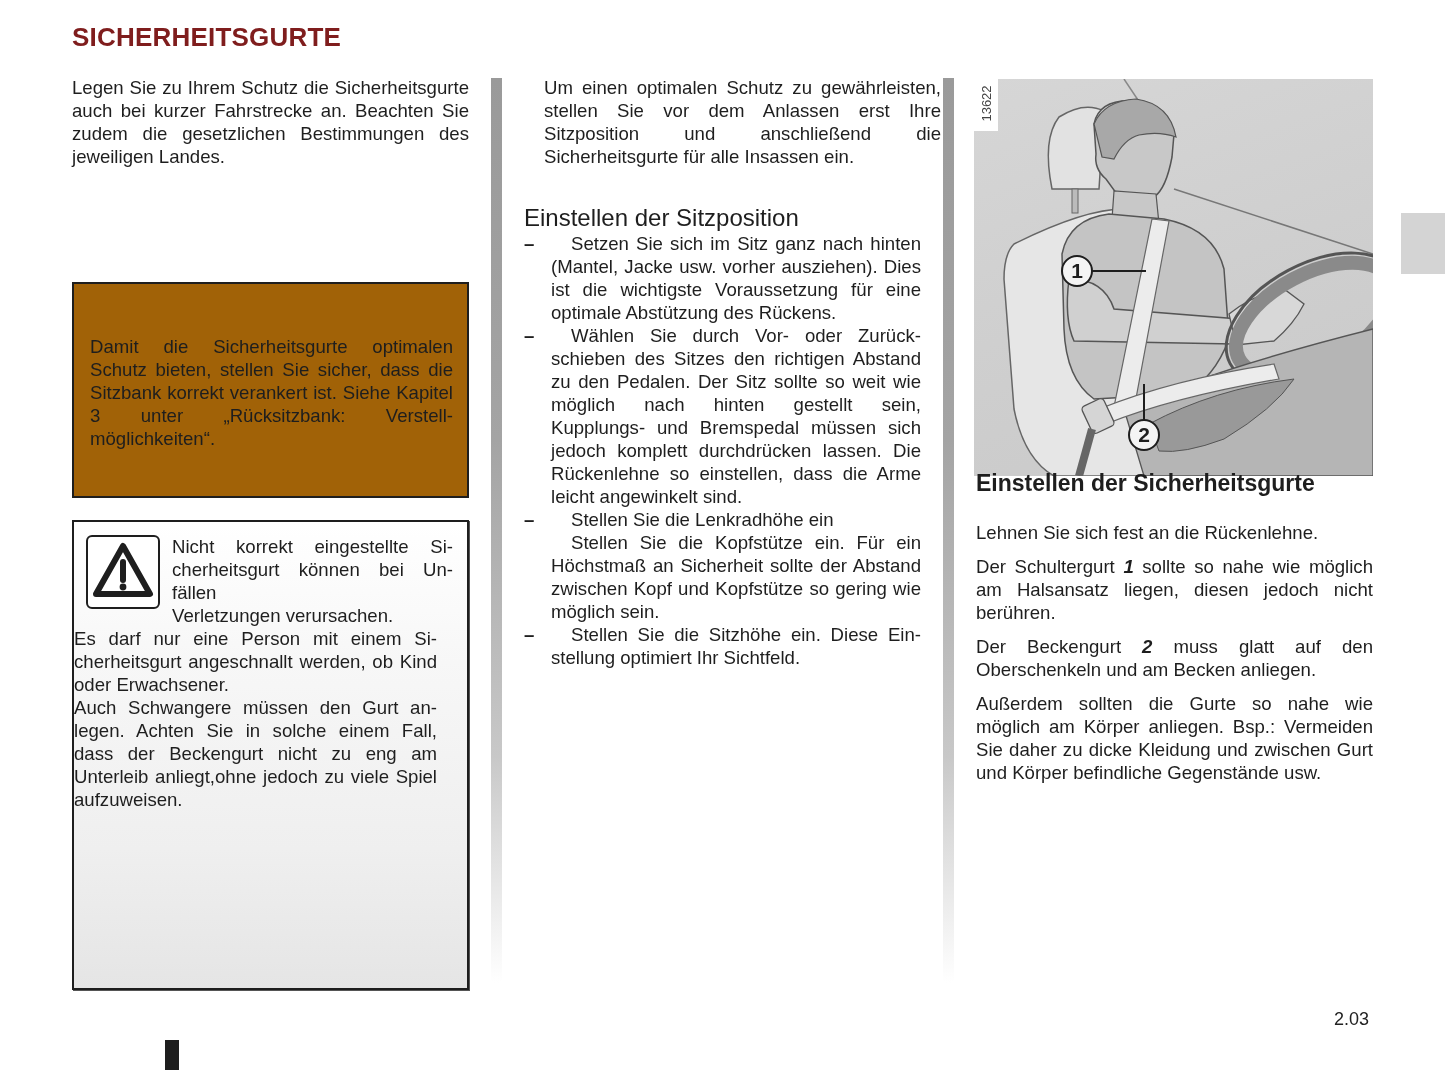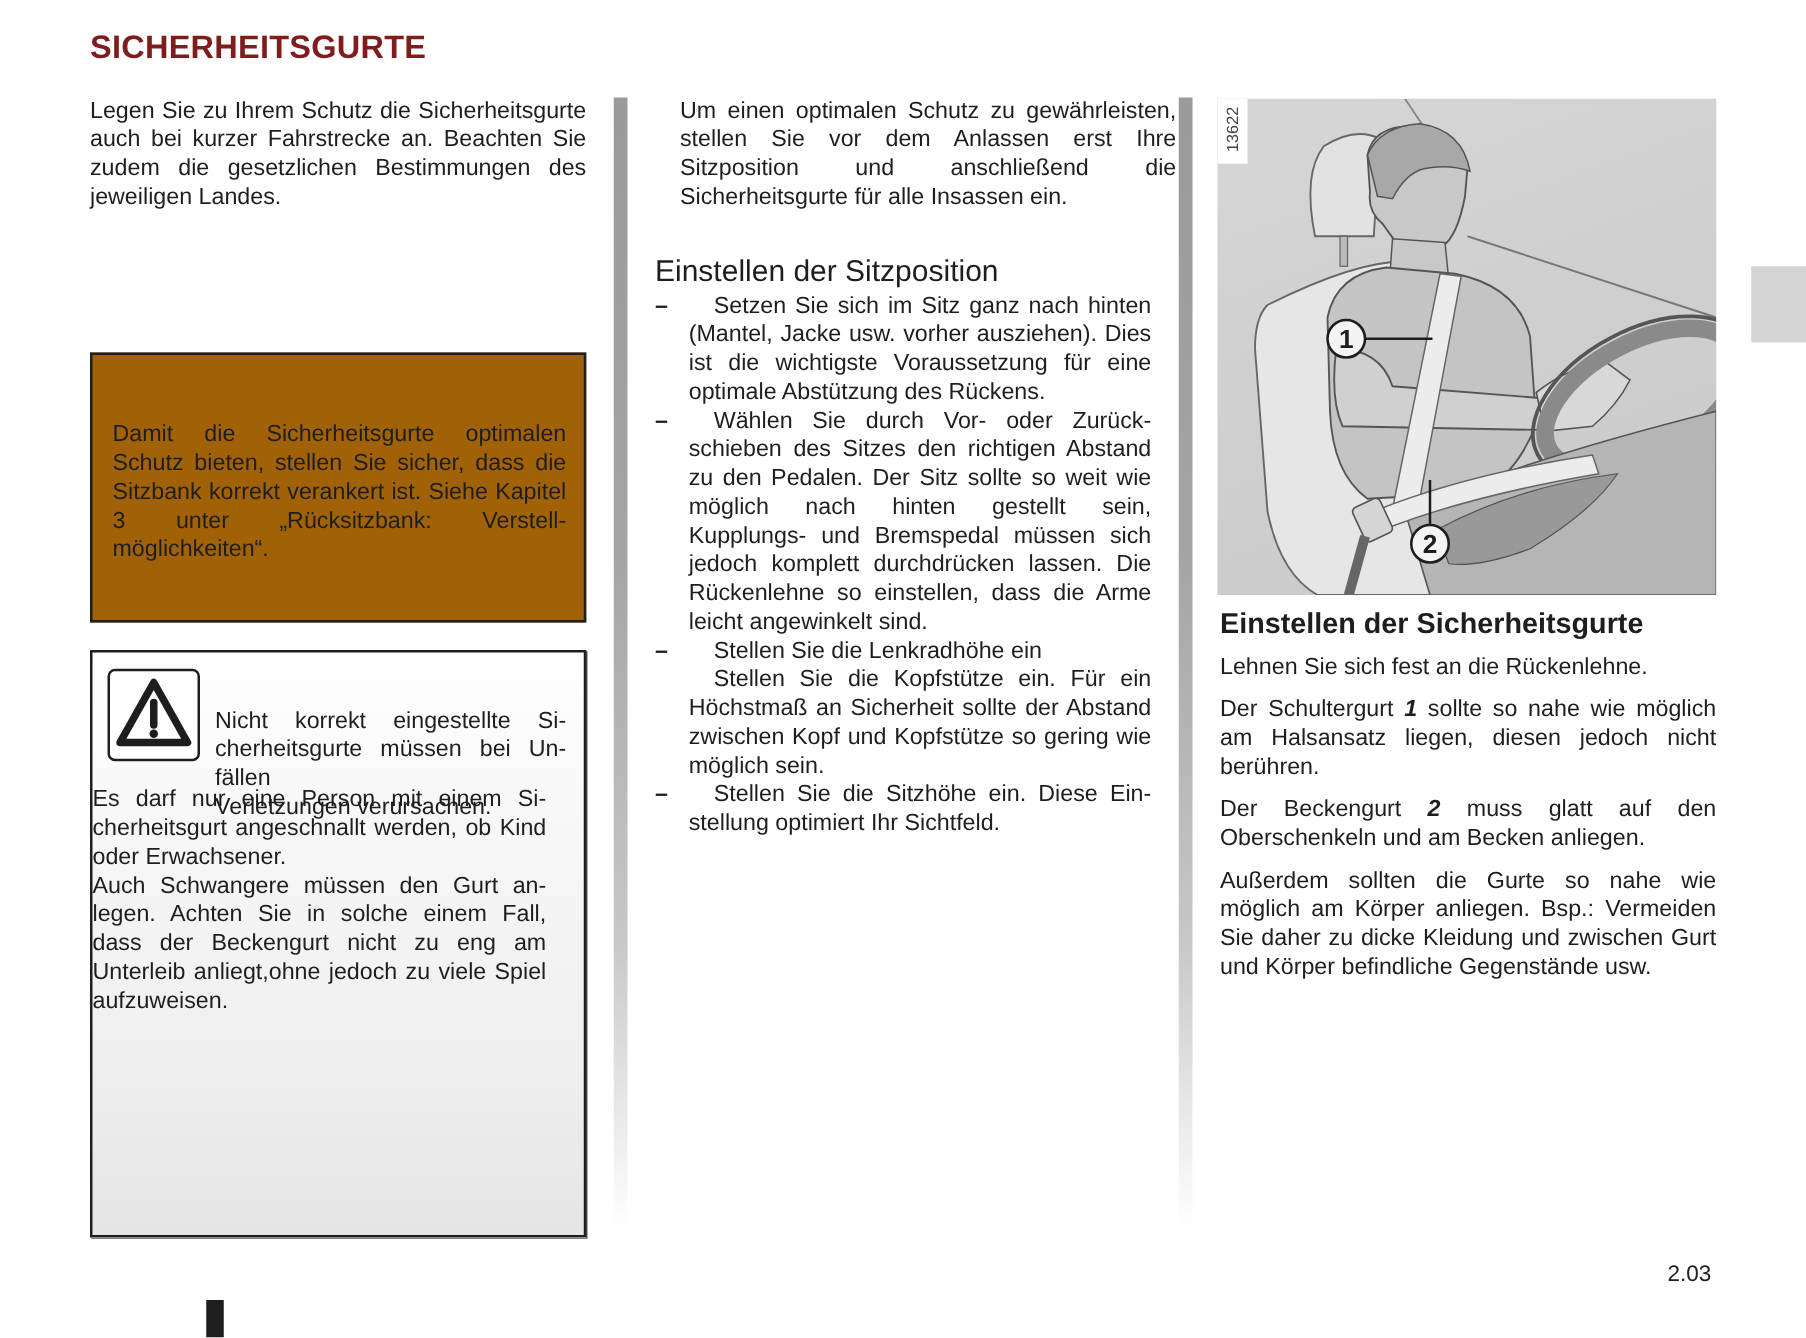--- a/index.html
+++ b/index.html
@@ -25,21 +25,21 @@
     left: 72px; top: 520px; width: 393px; height: 466px;
     border: 2px solid #1e1e1e;
     background: linear-gradient(to bottom, #ffffff 0%, #f7f7f7 30%, #efefef 70%, #e5e5e5 100%);
     box-shadow: 1px 1px 0 #555;
   }
   .warn-icon {
     position: absolute; left: 12px; top: 13px; width: 70px; height: 70px;
     border: 2px solid #1e1e1e; border-radius: 6px; background: #fff;
   }
   .warn-icon svg { position: absolute; left: 4px; top: 5px; }
-  .box2 .lead { position: absolute; left: 98px; top: 13px; width: 281px; margin-top: 29px; }
+  .box2 .lead { position: absolute; left: 98px; top: 13px; width: 281px; }
   .box2 .rest { position: absolute; left: 0; top: 105px; width: 363px; }
   .divider {
     width: 11px;
     background: linear-gradient(to bottom, #9a9a9a 0%, #a4a4a4 40%, #c8c8c8 75%, #ffffff 100%);
   }
   .div1 { left: 491px; top: 78px; height: 905px; }
   .div2 { left: 943px; top: 78px; height: 905px; }
   .col2 { left: 524px; top: 76px; width: 397px; }
   .bold { font-weight: normal; margin-left: 20px; }
   .h2 { font-size: 24px; font-weight: normal; margin: 0; line-height: 28px; }
@@ -52,21 +52,21 @@
     background: linear-gradient(160deg, #d6d6d6 0%, #cfcfcf 50%, #c9c9c9 100%);
     overflow: hidden;
   }
   .fig-id {
     position: absolute; left: 0; top: 0; width: 24px; height: 52px; background: #ffffff;
   }
   .fig-id span {
     position: absolute; left: -10px; top: 17px; transform: rotate(-90deg);
     font-size: 13px; color: #444; width: 44px; text-align: center;
   }
-  .h2.gurt { position: absolute; left: 976px; top: 484px; font-weight: bold; font-size: 23px; }
+  .h2.gurt { position: absolute; left: 976px; top: 469px; font-weight: bold; font-size: 23px; }
   .col3 { left: 976px; width: 397px; }
   .c3p1 { top: 521px; }
   .c3p2 { top: 555px; }
   .c3p3 { top: 635px; }
   .c3p4 { top: 692px; }
   .tab-marker { left: 1401px; top: 213px; width: 44px; height: 61px; background: #d4d4d4; }
   .page-num { left: 1334px; top: 1009px; font-size: 18px; color: #222; }
   .footer-mark { left: 165px; top: 1040px; width: 14px; height: 30px; background: #1e1e1e; }
 </style>
 </head>
@@ -83,21 +83,21 @@
 <div class="abs box2">
   <div class="warn-icon">
     <svg width="62" height="58" viewBox="0 0 62 58">
       <path d="M31 4 L58 52 L4 52 Z" fill="none" stroke="#1e1e1e" stroke-width="6" stroke-linejoin="round"></path>
       <path d="M31 20 L31 38" stroke="#1e1e1e" stroke-width="6" stroke-linecap="round"></path>
       <circle cx="31" cy="45" r="3.4" fill="#1e1e1e"></circle>
     </svg>
   </div>
   <div class="lead">
     <p class="p" style="text-align:justify;text-align-last:justify;">Nicht korrekt eingestellte Si-</p>
-    <p class="p" style="text-align:justify;text-align-last:justify;">cherheitsgurte müssen bei Un-</p>
+    <p class="p" style="text-align:justify;text-align-last:justify;">cherheitsgurt können bei Un-</p>
     <p class="p">fällen</p>
     <p class="p">Verletzungen verursachen.</p>
   </div>
   <div class="rest">
     <p class="p">Es darf nur eine Person mit einem Si­cherheitsgurt angeschnallt werden, ob Kind oder Erwachsener.</p>
     <p class="p">Auch Schwangere müssen den Gurt an­legen. Achten Sie in solche einem Fall, dass der Beckengurt nicht zu eng am Unterleib anliegt,ohne jedoch zu viele Spiel aufzuweisen.</p>
   </div>
 </div>
 
 <div class="abs divider div1"></div>

